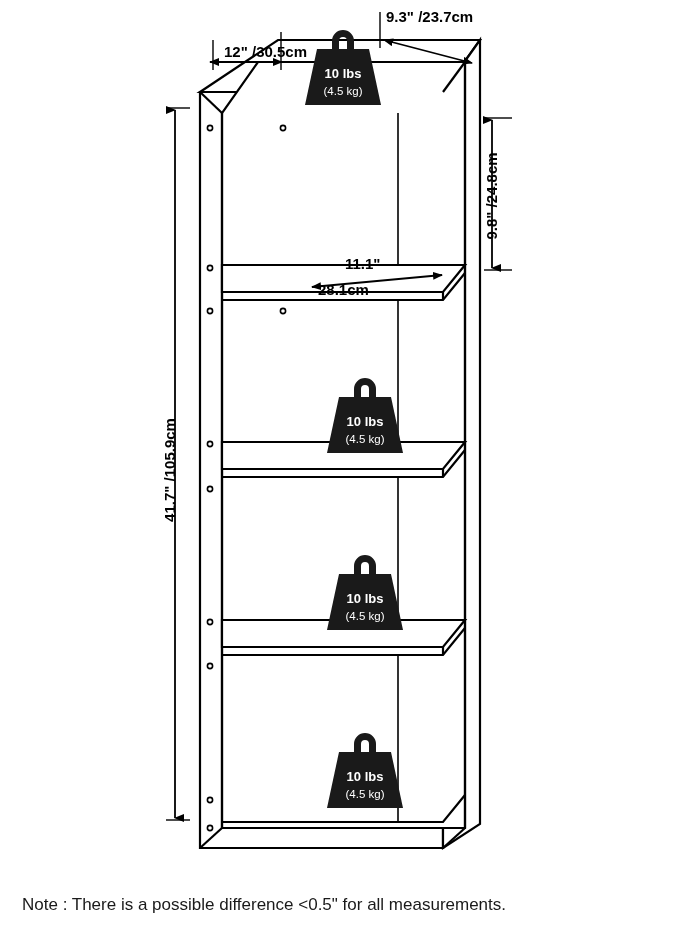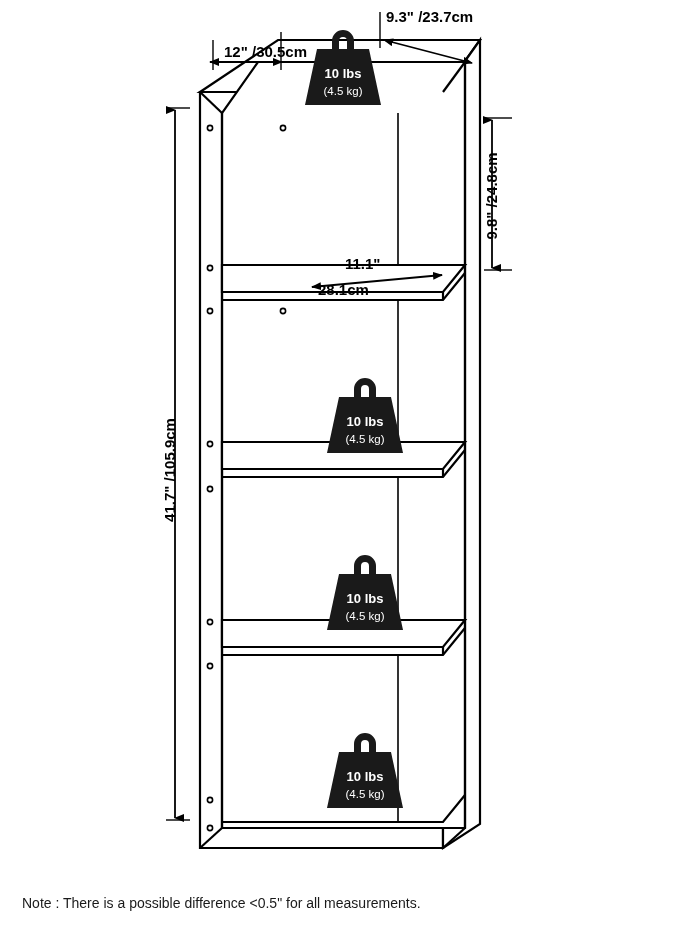--- a/index.html
+++ b/index.html
@@ -32,21 +32,21 @@
     font-family: "Liberation Sans", sans-serif;
     font-size: 15px;
     font-weight: bold;
     fill: #000000;
   }
   .note-text {
     position: absolute;
     left: 22px;
     top: 895px;
     font-family: "Liberation Sans", sans-serif;
-    font-size: 14px;
+    font-size: 17px;
     color: #1a1a1a;
     white-space: nowrap;
   }
   .weight-label-main {
     font-family: "Liberation Sans", sans-serif;
     font-size: 13px;
     font-weight: bold;
     fill: #ffffff;
   }
   .weight-label-sub {

